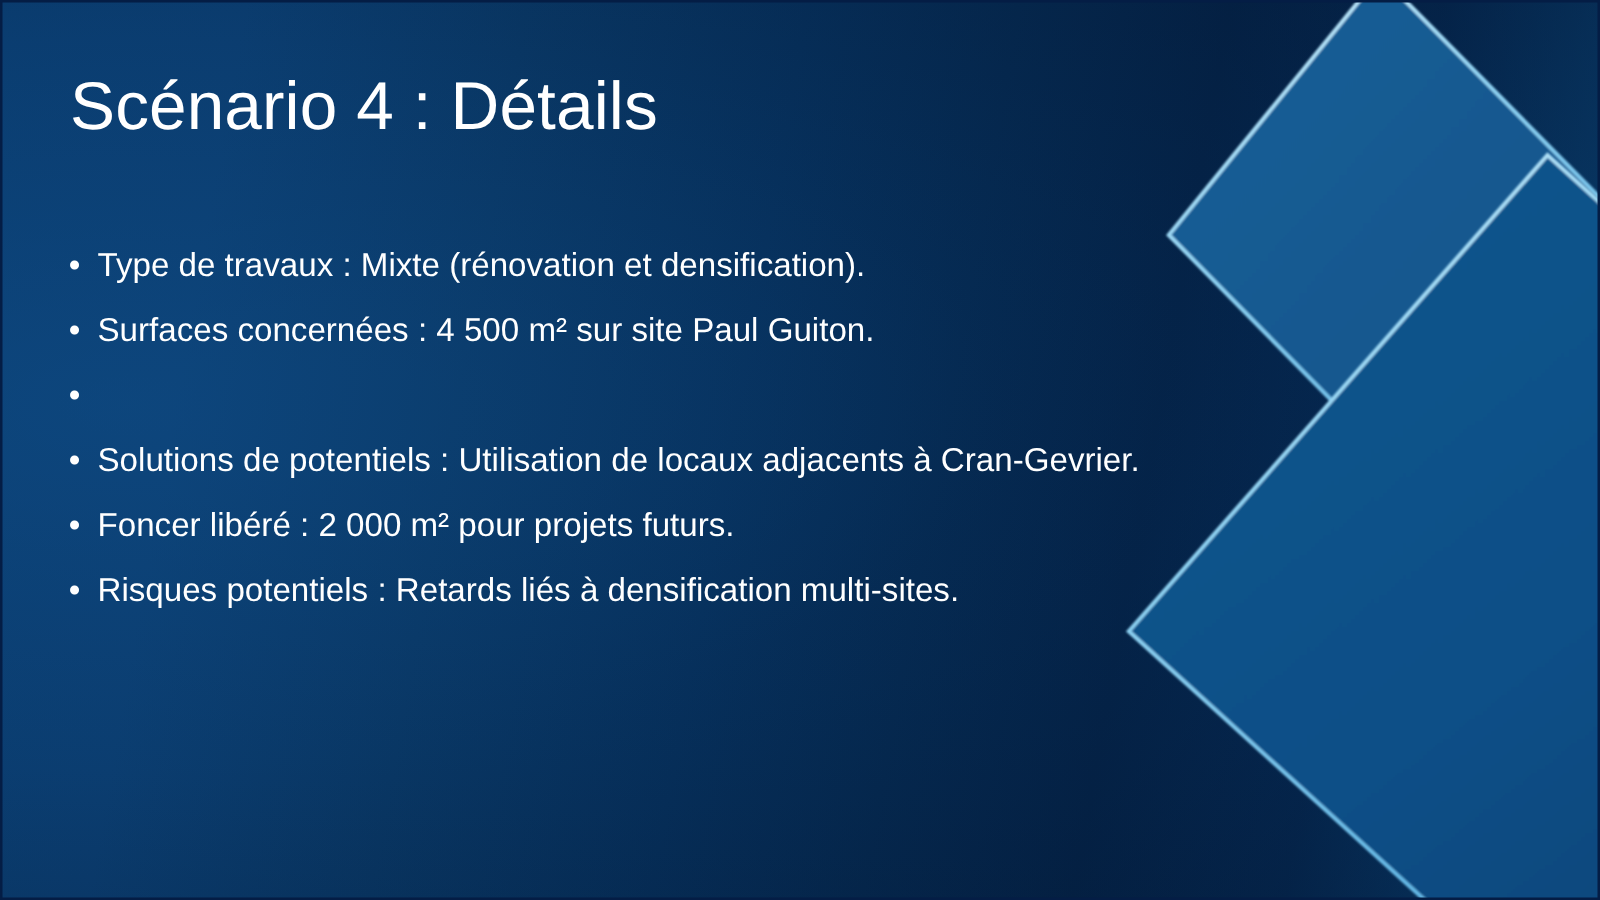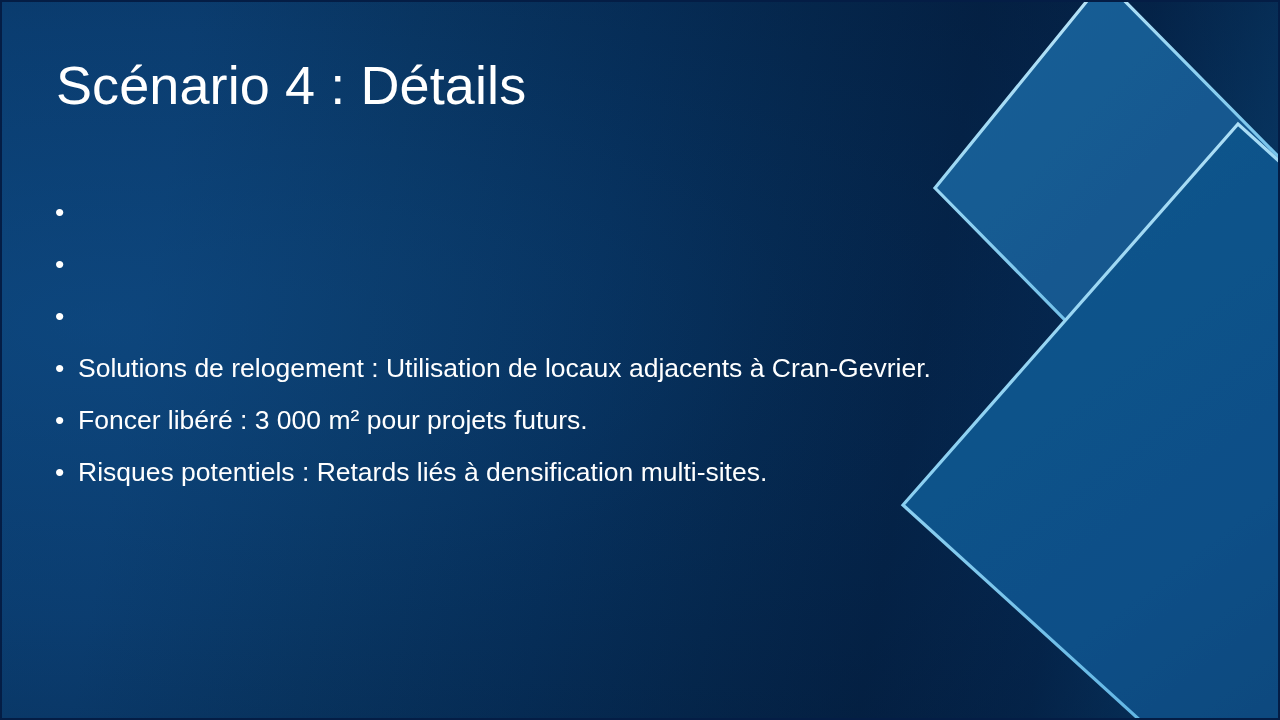--- a/index.html
+++ b/index.html
@@ -147,34 +147,36 @@
     </svg>
   </div>
 
   <div class="content">
 
     <div class="title">Scénario 4 : Détails</div>
 
     <ul class="bullets">
       <li class="bullet">
         <span class="dot">•</span>
+        <span>Type de travaux : Mixte (rénovation et densification).</span>
+      </li>
+      <li class="bullet">
+        <span class="dot">•</span>
+        <span>Surfaces concernées : 4 500 m² sur site Paul Guiton.</span>
       </li>
       <li class="bullet">
         <span class="dot">•</span>
       </li>
       <li class="bullet">
         <span class="dot">•</span>
+        <span>Solutions de potentiels : Utilisation de locaux adjacents à Cran-Gevrier.</span>
       </li>
       <li class="bullet">
         <span class="dot">•</span>
-        <span>Solutions de relogement : Utilisation de locaux adjacents à Cran-Gevrier.</span>
-      </li>
-      <li class="bullet">
-        <span class="dot">•</span>
-        <span>Foncer libéré : 3 000 m² pour projets futurs.</span>
+        <span>Foncer libéré : 2 000 m² pour projets futurs.</span>
       </li>
       <li class="bullet">
         <span class="dot">•</span>
         <span>Risques potentiels : Retards liés à densification multi-sites.</span>
       </li>
     </ul>
 
   </div>
 
   <div class="slide-frame"></div>

